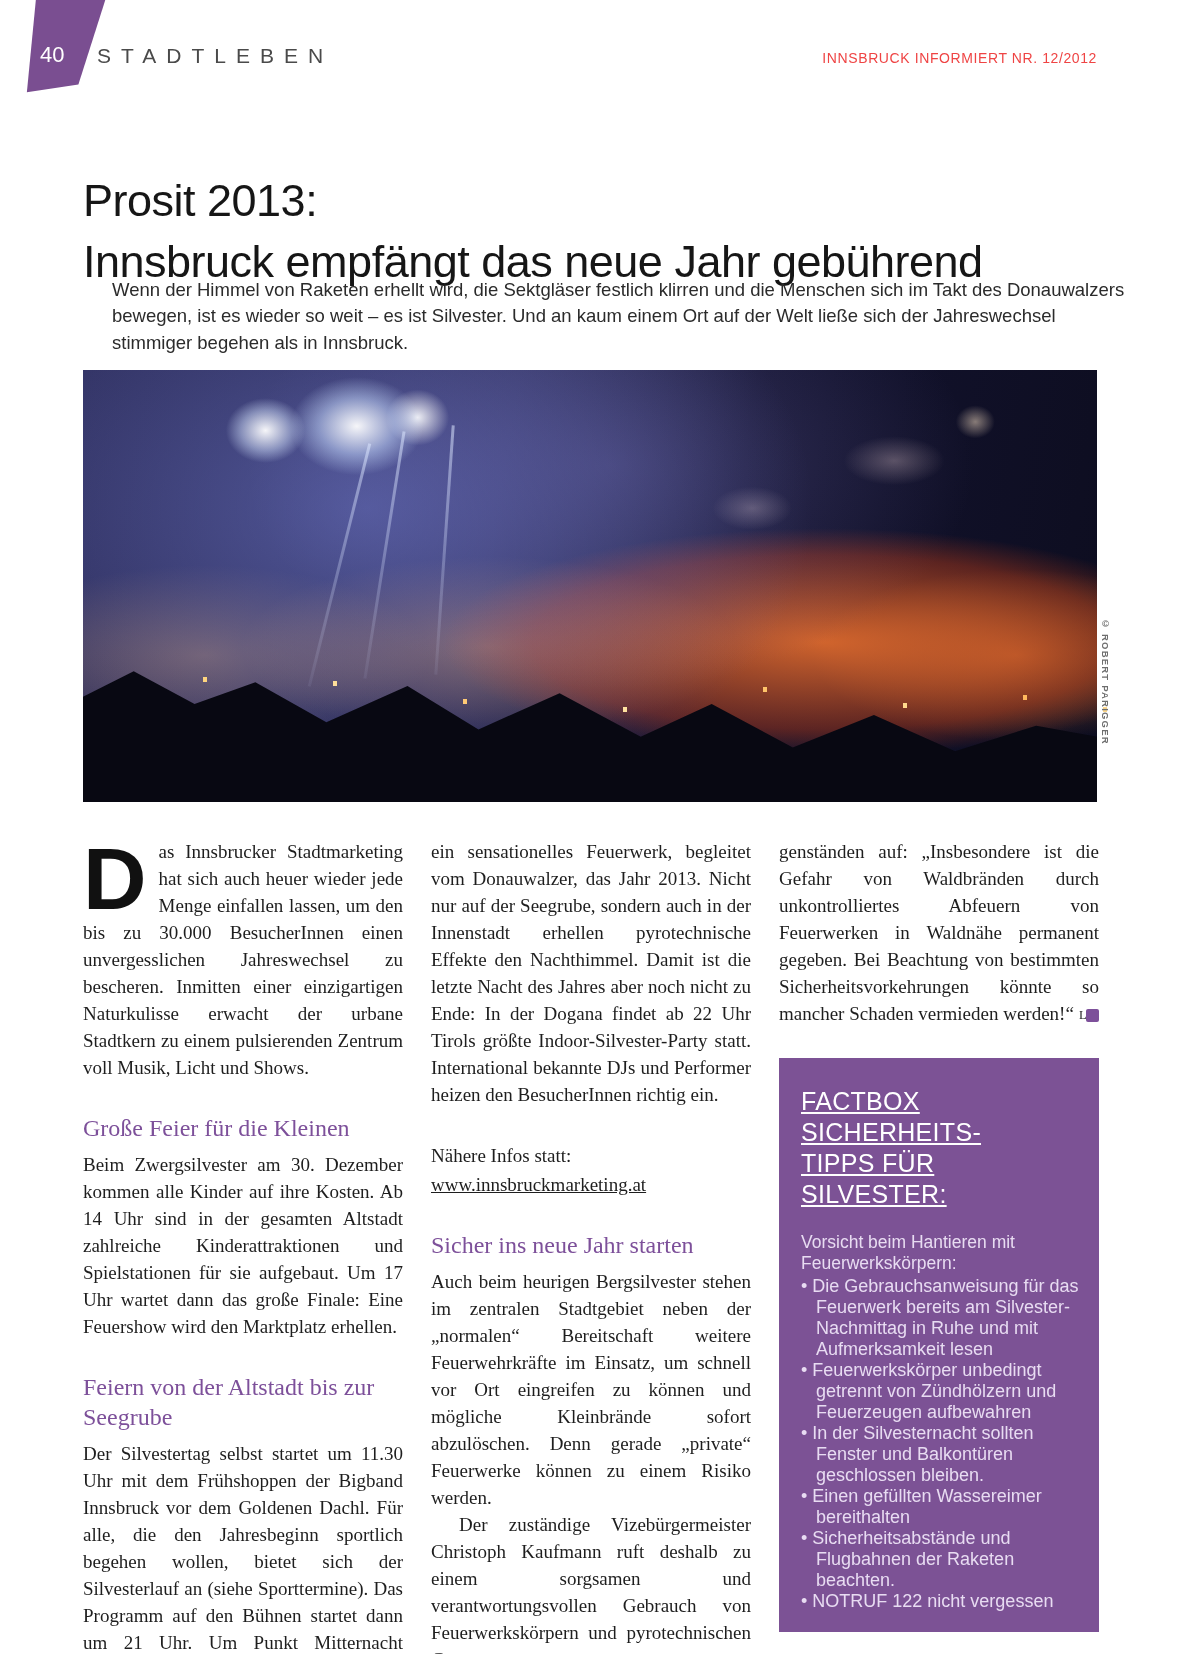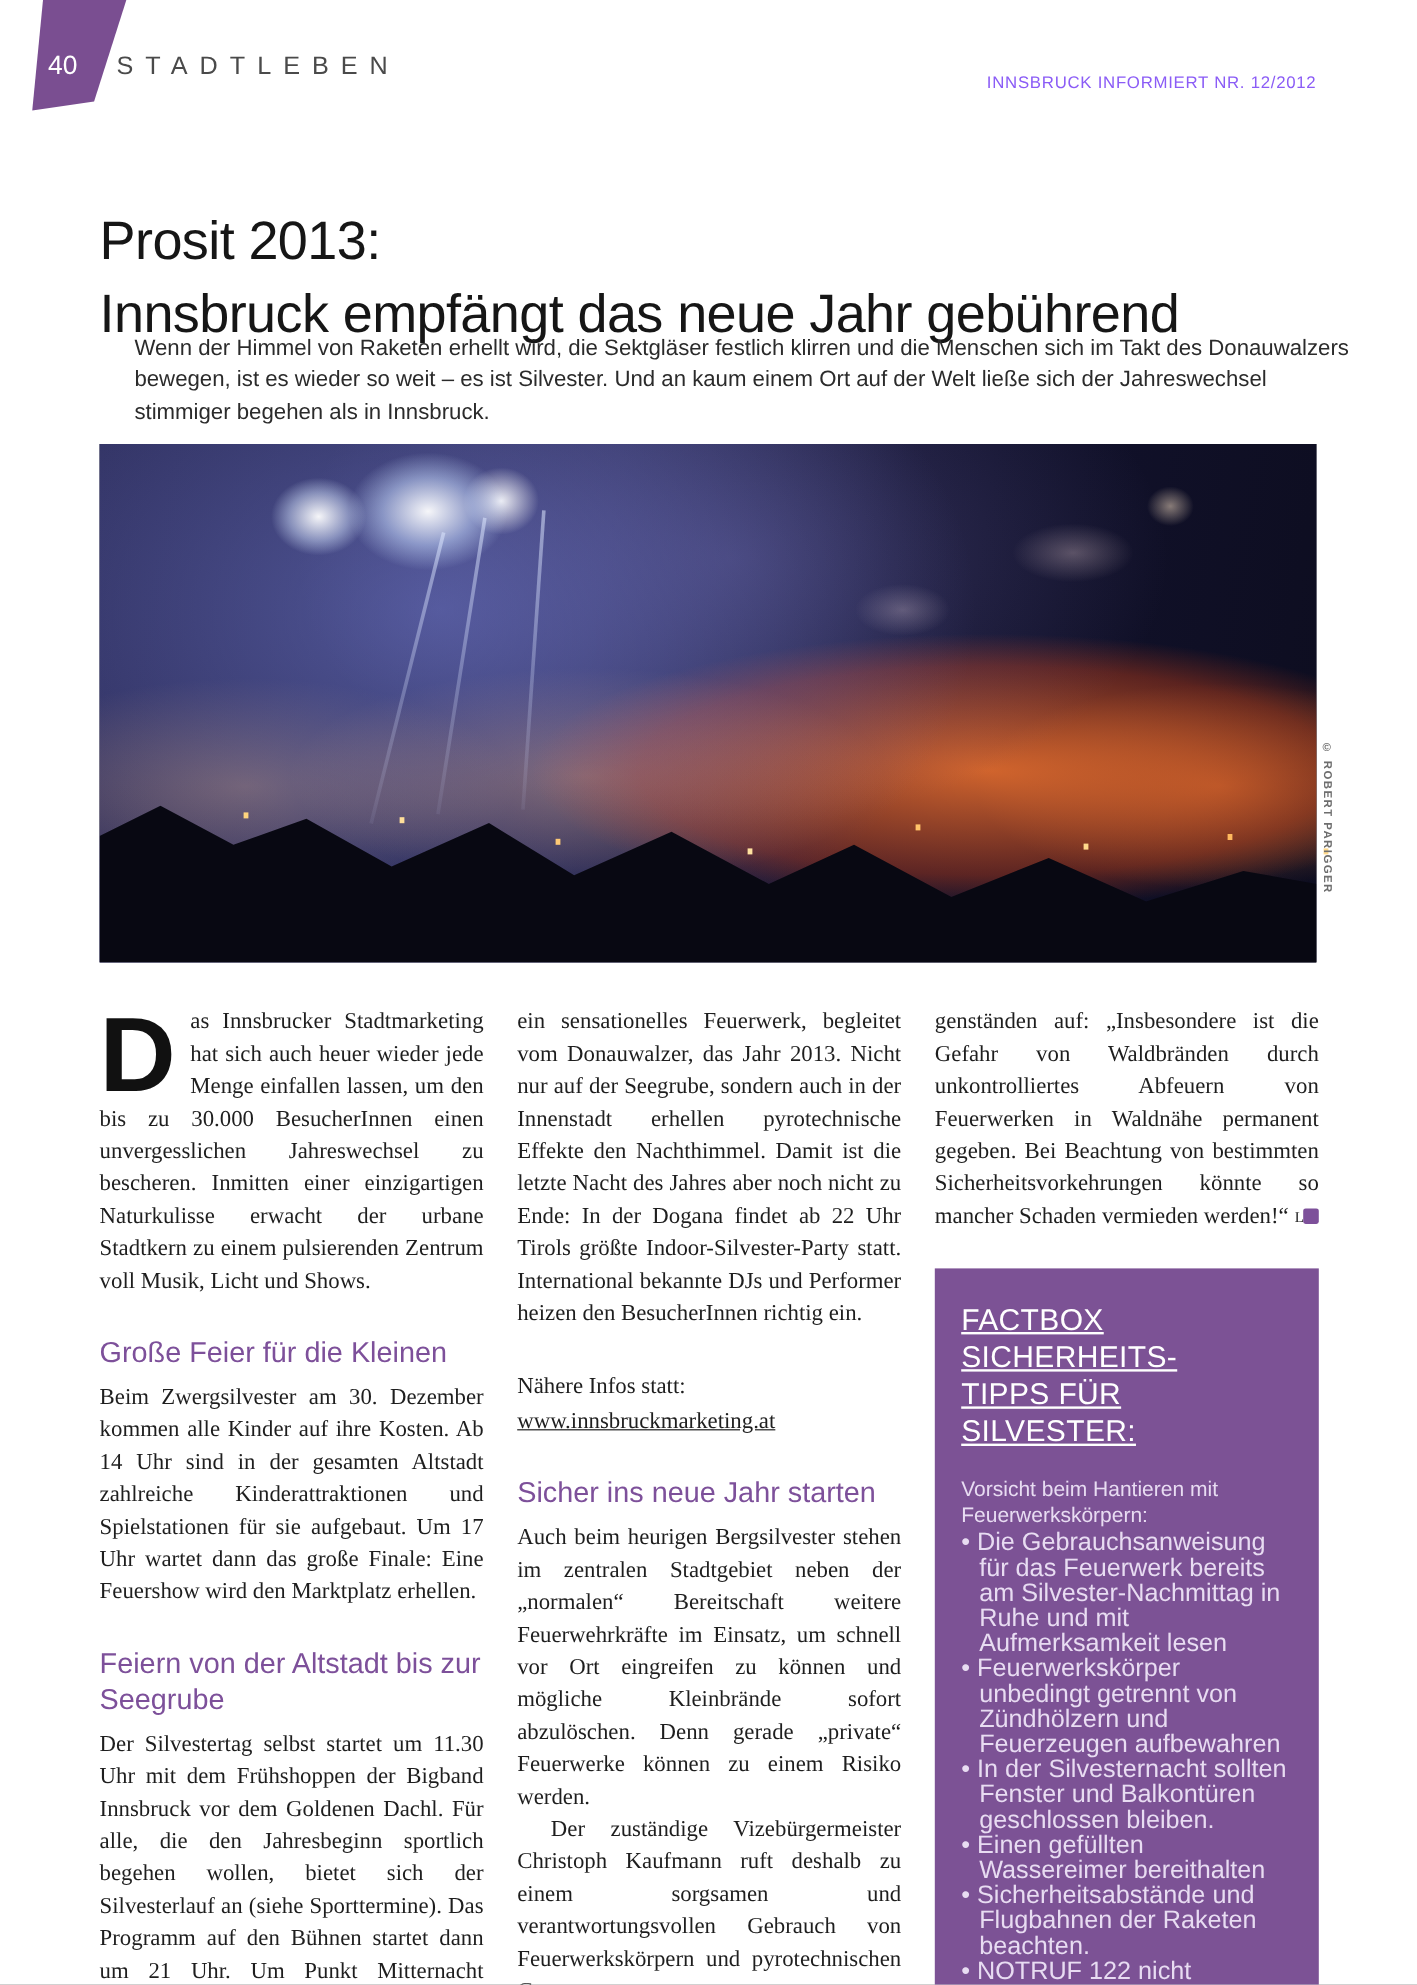--- a/index.html
+++ b/index.html
@@ -5,22 +5,22 @@
   html,body{margin:0;padding:0;background:#888;}
   .page{position:relative;width:1181px;height:1654px;background:#ffffff;overflow:hidden;
         font-family:"Liberation Sans",sans-serif;}
 
   
   .ribbon{position:absolute;left:0;top:0;width:112px;height:96px;background:#7a4e91;
           clip-path:polygon(32% 0,94% 0,70% 88%,24% 96%);}
   .page-number{position:absolute;left:40px;top:42px;color:#fff;font-size:22px;}
   .section-label{position:absolute;left:97px;top:44px;font-size:21px;letter-spacing:10px;
                  color:#4a4a4a;}
-  .issue-label{position:absolute;right:84px;top:60px;font-size:14px;letter-spacing:.6px;
-               color:#8b5cf6;}
+  .issue-label{position:absolute;right:84px;top:50px;font-size:14px;letter-spacing:.6px;
+               color:#ef4444;}
 
   
   .article-title{position:absolute;left:83px;top:140px;width:1014px;
                  font-size:45px;line-height:61px;letter-spacing:-.5px;color:#161616;font-weight:400;}
   .article-lead{position:absolute;left:83px;top:258px;width:1014px;
                 font-size:18.5px;line-height:26.5px;color:#2b2b2b;margin-left:29px;}
 
   
   .photo{position:absolute;left:83px;top:370px;width:1014px;height:432px;background-color:#14142a;
     background-image:
@@ -51,34 +51,34 @@
 
   
   .column{position:absolute;top:838px;width:320px;}
   .col-1{left:83px;} .col-2{left:431px;} .col-3{left:779px;}
   .body-para{margin:0;font-family:"Liberation Serif",serif;font-size:19px;line-height:27px;
              color:#1e1e1e;text-align:justify;hyphens:auto;}
   .body-para.indent{text-indent:28px;}
   .body-para.note{margin-top:34px;}
   .dropcap{float:left;font-family:"Liberation Sans",sans-serif;font-weight:bold;
            font-size:88px;line-height:74px;padding:4px 12px 0 0;color:#111;}
-  .col-heading{margin:32px 0 8px 0;font-weight:400;font-size:24px;line-height:30px;color:#7d509a;}
+  .col-heading{margin:32px 0 8px 0;font-weight:400;font-size:24px;line-height:30px;color:#7d509a;font-family:Liberation Serif, serif;}
   .link-line{margin:2px 0 0 0;font-family:"Liberation Serif",serif;font-size:19px;line-height:27px;}
   .article-link{color:#1e1e1e;text-decoration:underline;}
   .initials{font-size:12.5px;letter-spacing:.5px;margin-left:5px;vertical-align:1px;}
   .end-marker-row{height:0;text-align:right;margin-top:-21px;}
   .end-marker{display:inline-block;width:13px;height:13px;background:#7d509a;border-radius:2px;}
 
   
   .factbox{box-sizing:border-box;margin-top:50px;width:320px;min-height:500px;background:#7c5295;
            padding:28px 18px 20px 22px;}
   .factbox-title{color:#ffffff;font-size:25px;line-height:31px;letter-spacing:.3px;text-decoration:underline;}
   .factbox-intro{margin:22px 0 0 0;color:#e8dcf2;font-size:17.5px;line-height:21px;}
   .factbox-list{margin:2px 0 0 0;padding:0;list-style:none;}
-  .factbox-bullet{color:#e8dcf2;font-size:21px;line-height:21px;padding-left:15px;text-indent:-15px;}
+  .factbox-bullet{color:#e8dcf2;font-size:18px;line-height:21px;padding-left:15px;text-indent:-15px;}
   .factbox-bullet::before{content:"• ";}
 </style>
 </head>
 <body>
 
 <div class="page">
 
   <div class="ribbon"></div>
   <div class="page-number">40</div>
   <div class="section-label">STADTLEBEN</div>

